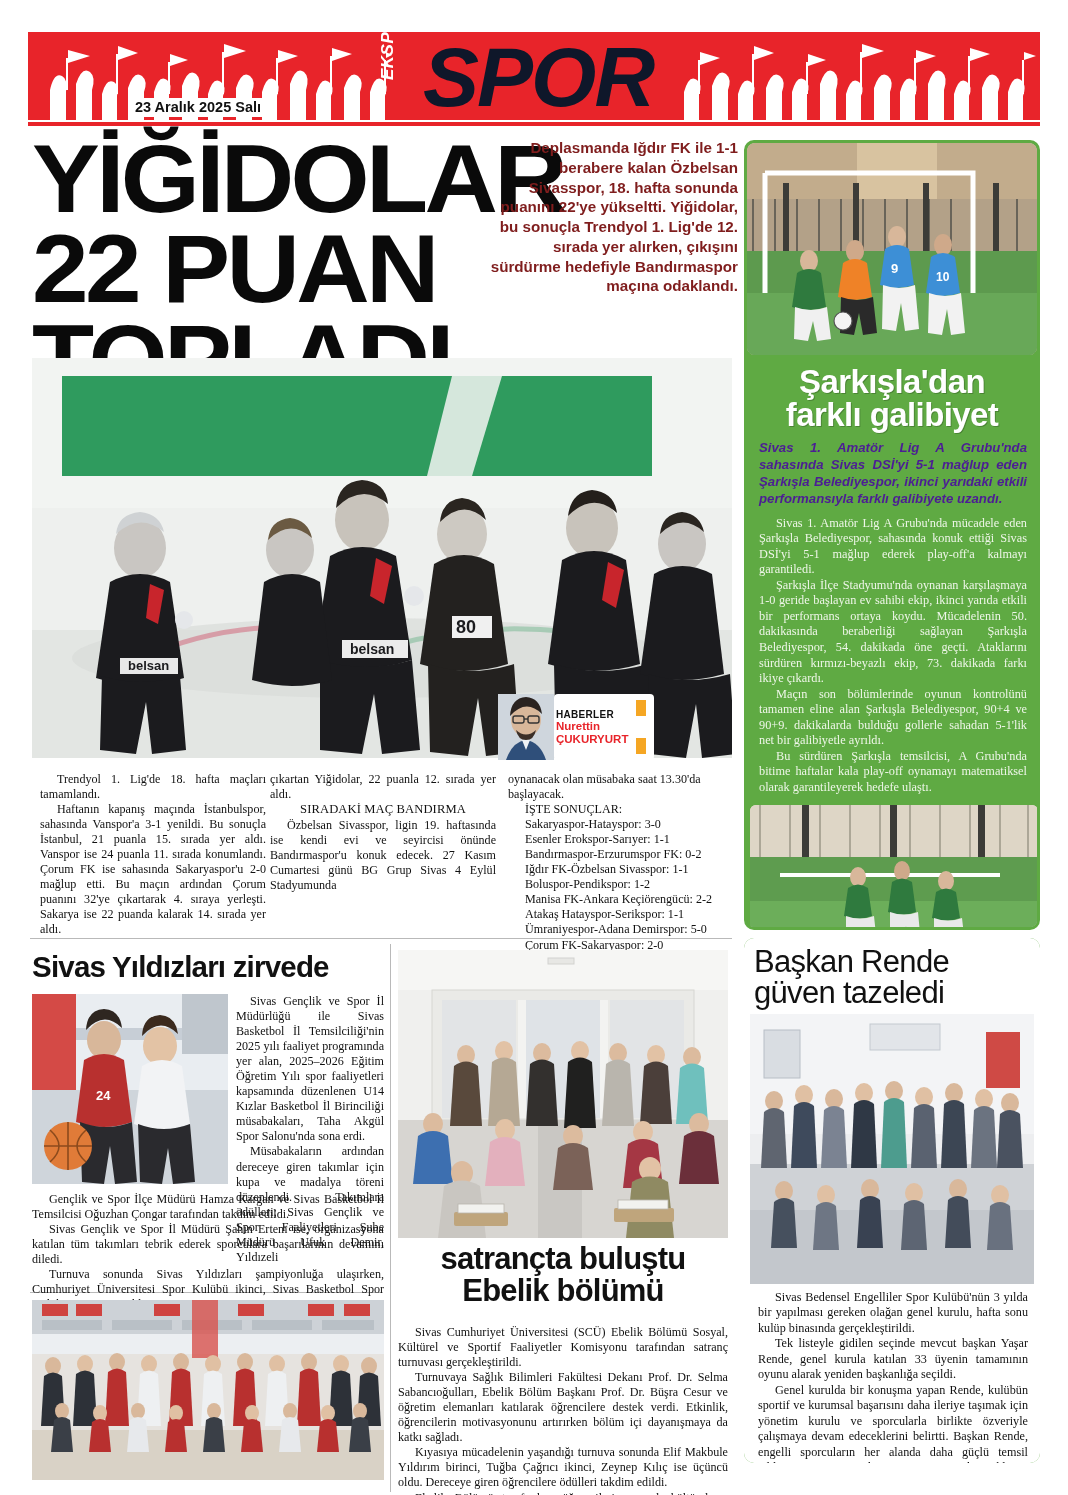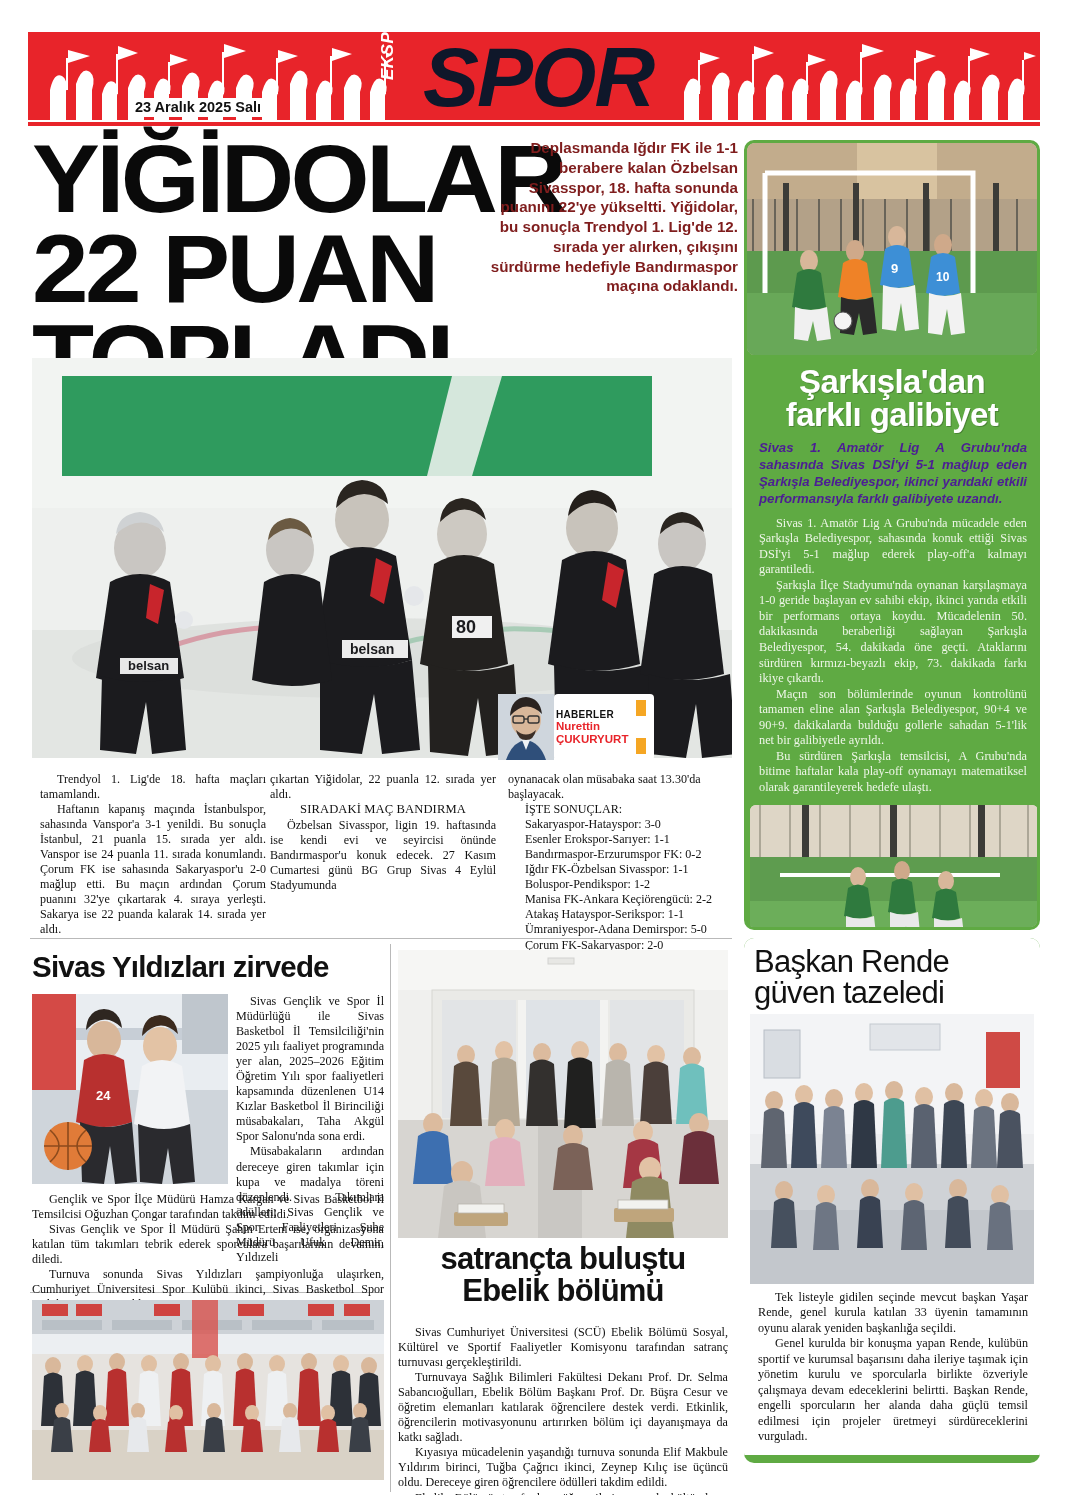--- a/index.html
+++ b/index.html
@@ -586,20 +586,21 @@
               </g>
             <g transform="translate(240,172)">
                 <ellipse cx="10" cy="9" rx="9" ry="10" fill="#e0c0a3"></ellipse>
                 <path d="M0 20 q10 -8 20 0 l3 44 h-26 Z" fill="#69717f"></path>
               </g>
           </g>
         </svg>
       </div>
     </div>
     <div class="gp2-body">
+      <p>Sivas Bedensel Engelliler Spor Kulübü'nün 3 yılda bir yapılması gereken olağan genel kurulu, hafta sonu kulüp binasında gerçekleştirildi.</p>
       <p>Tek listeyle gidilen seçinde mevcut başkan Yaşar Rende, genel kurula katılan 33 üyenin tamamının oyunu alarak yeniden başkanlığa seçildi.</p>
       <p>Genel kurulda bir konuşma yapan Rende, kulübün sportif ve kurumsal başarısını daha ileriye taşımak için yönetim kurulu ve sporcularla birlikte özveriyle çalışmaya devam edeceklerini belirtti. Başkan Rende, engelli sporcuların her alanda daha güçlü temsil edilmesi için projeler üretmeyi sürdüreceklerini vurguladı.</p>
     </div>
   </div>
 
   <div class="hline" style="left:30px; top:938px; width:702px;"></div>
   <div class="vline" style="left:390px; top:944px; height:548px;"></div>
   <div class="hline" style="left:30px; top:1292px; width:352px;"></div>
 
   <h2 class="syz-title">Sivas Yıldızları zirvede</h2>

